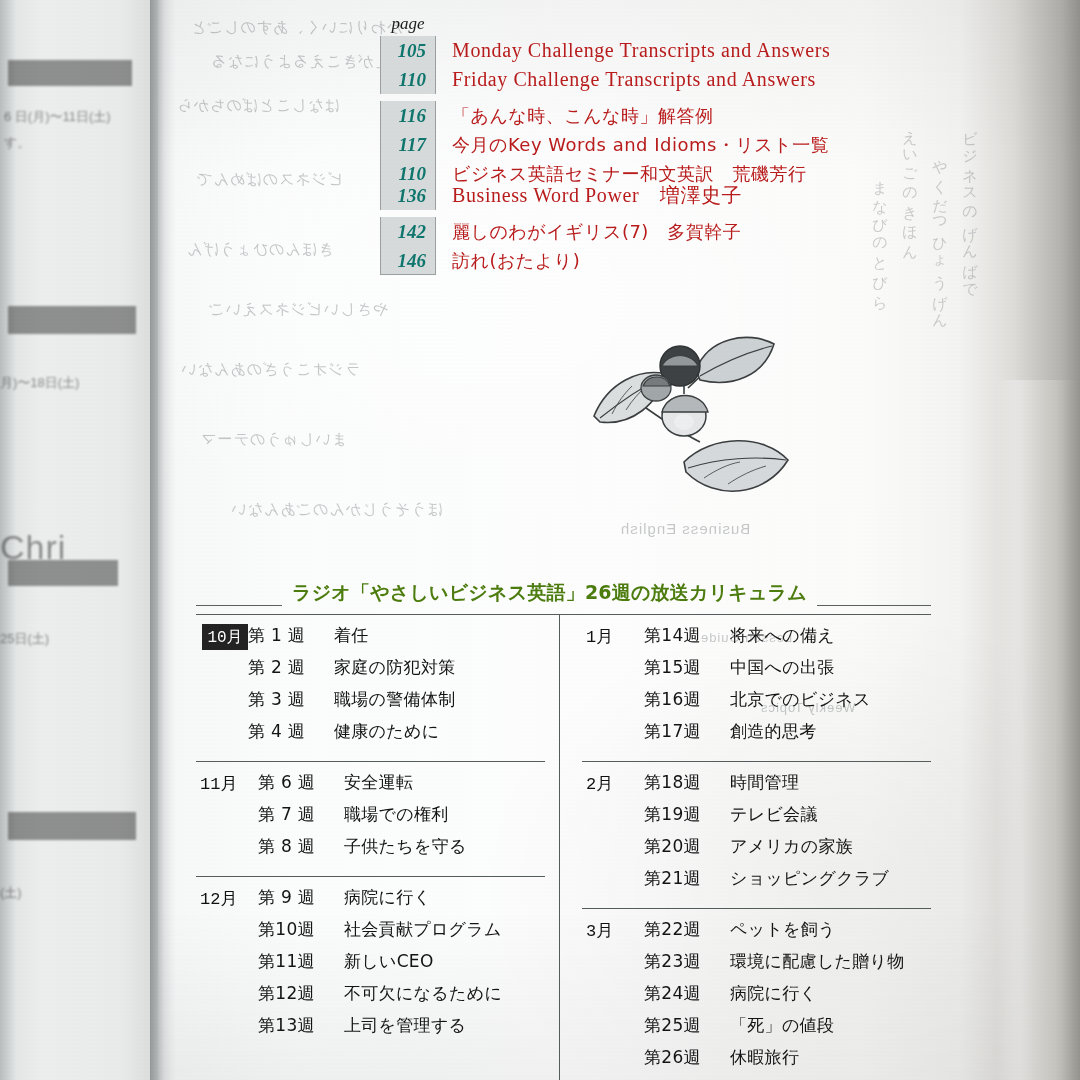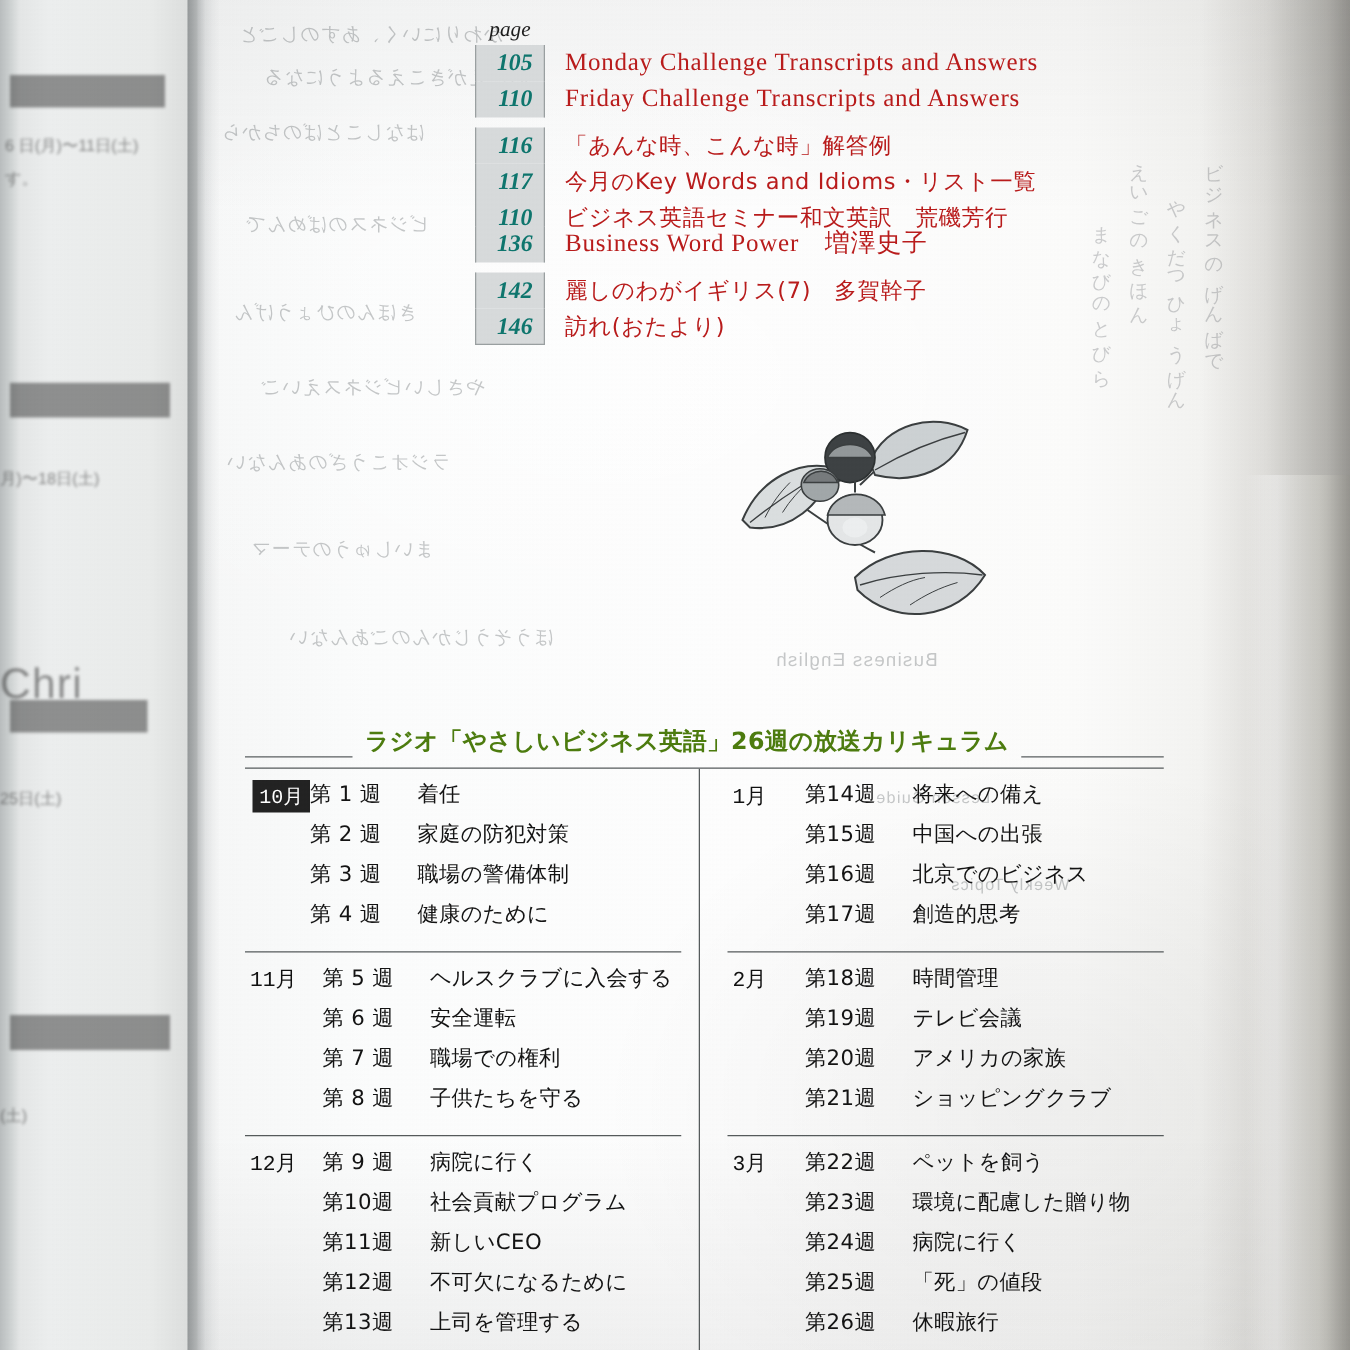--- a/index.html
+++ b/index.html
@@ -414,24 +414,20 @@
             <span class="week-no">第 4 週</span>
             <span class="week-title">健康のために</span>
           </div>
         </div>
       </div>
 
       <div class="month-group">
         <div class="month-label">11月</div>
         <div class="weeks">
           <div class="week-row">
-            <span class="week-no">第 5 週</span>
-            <span class="week-title">ヘルスクラブに入会する</span>
-          </div>
-          <div class="week-row">
             <span class="week-no">第 6 週</span>
             <span class="week-title">安全運転</span>
           </div>
           <div class="week-row">
             <span class="week-no">第 7 週</span>
             <span class="week-title">職場での権利</span>
           </div>
           <div class="week-row">
             <span class="week-no">第 8 週</span>
             <span class="week-title">子供たちを守る</span>

